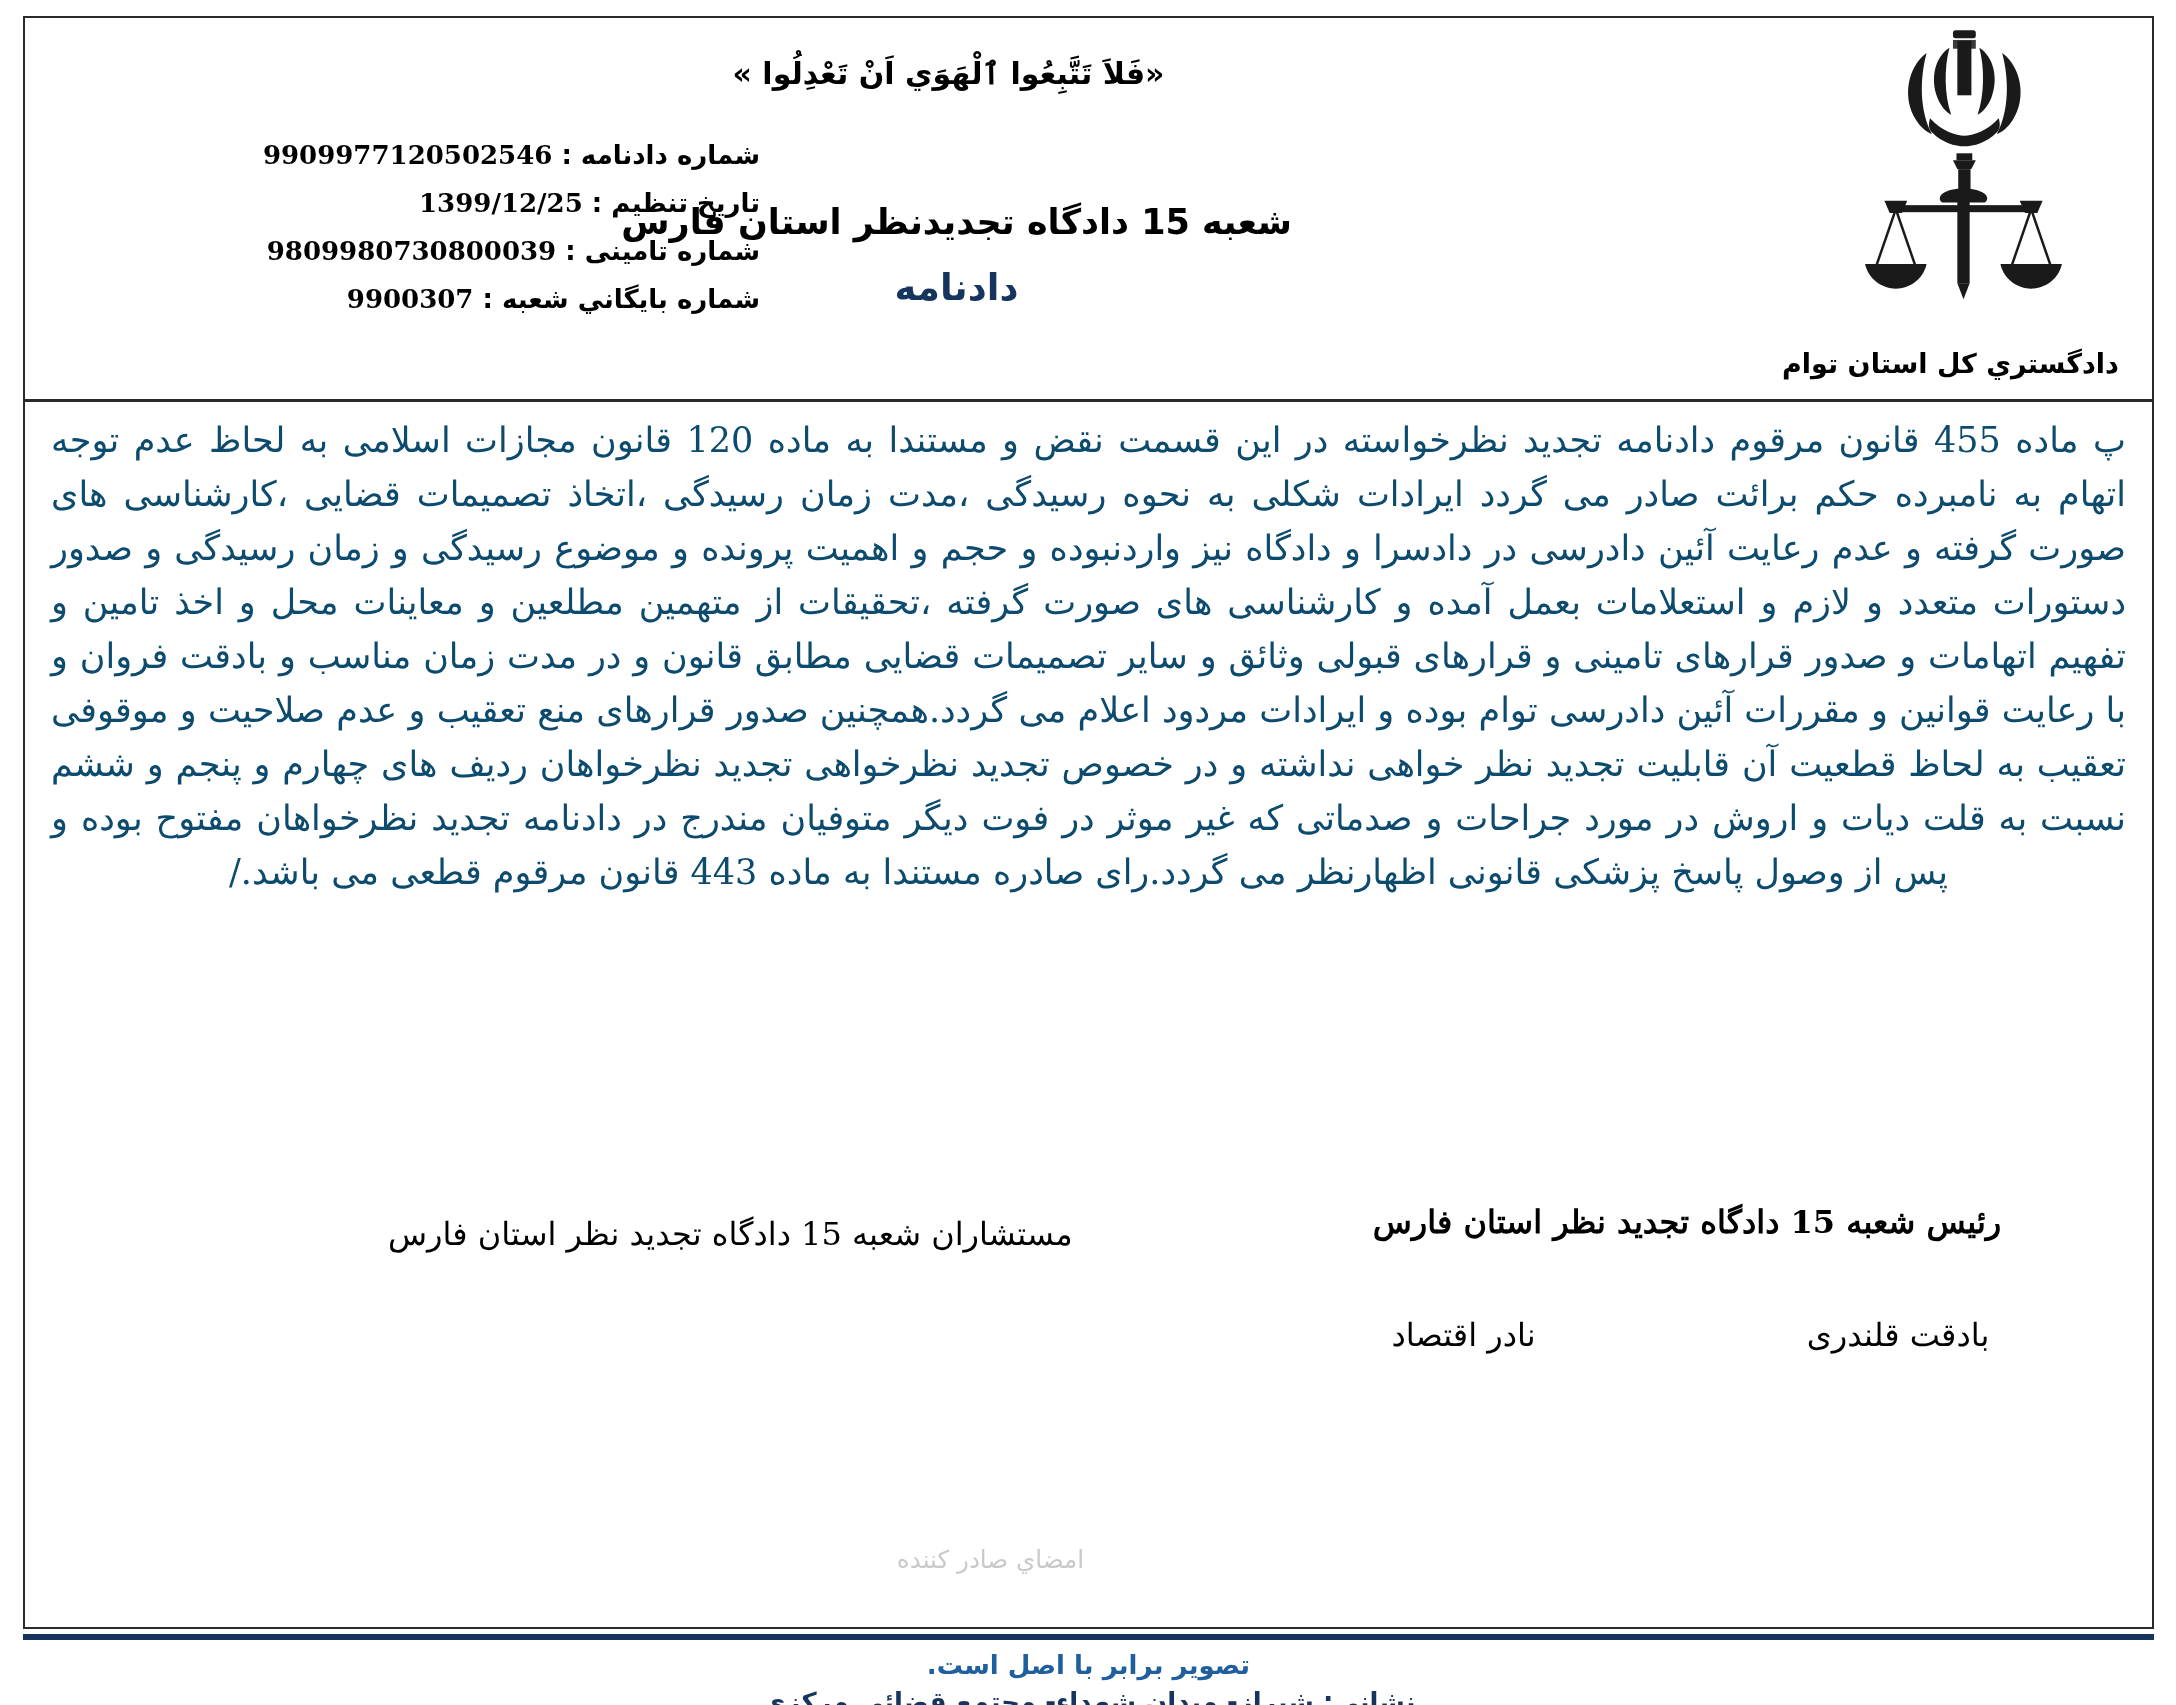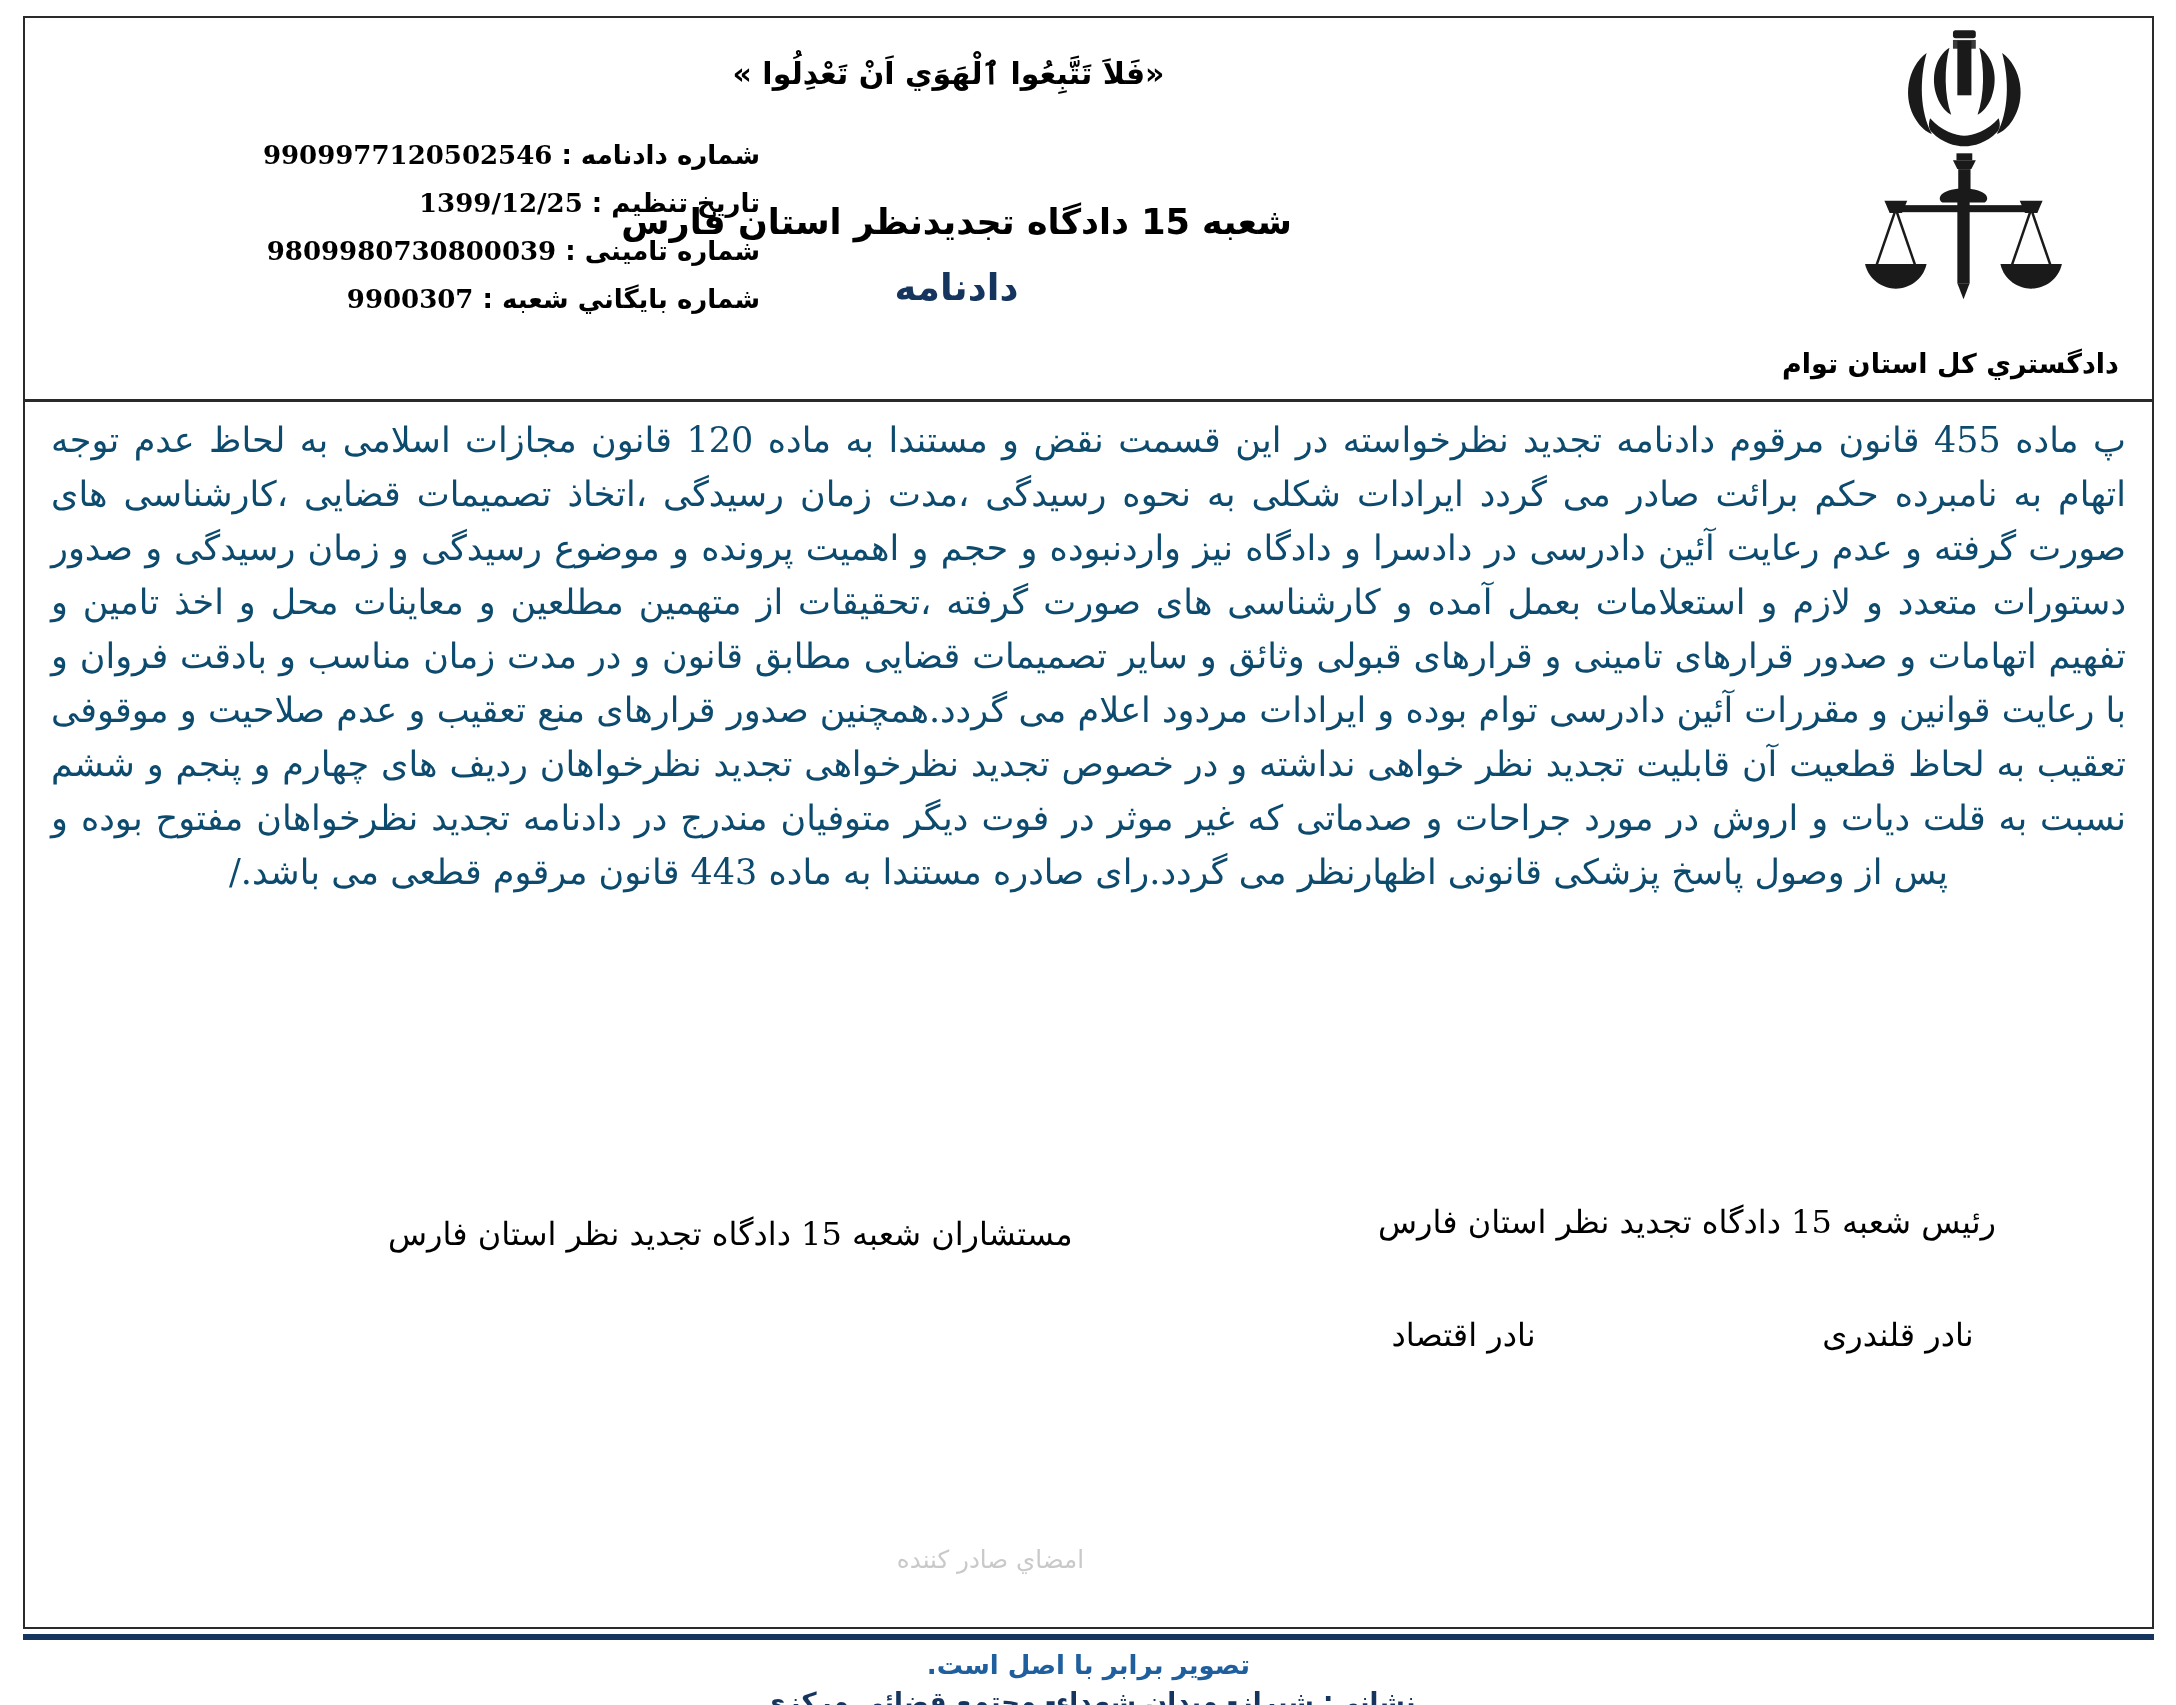--- a/index.html
+++ b/index.html
@@ -80,21 +80,21 @@
 
   
   .sig-block{
     position:absolute;left:51px;top:1203px;width:2075px;direction:rtl;
   }
   .sig-titles{
     display:flex;justify-content:flex-start;align-items:flex-start;
     font-family:"DejaVu Serif","Liberation Serif",serif;
     font-size:32px;color:#000;
   }
-  .sig-titles .t-chief{width:878px;text-align:center;}
+  .sig-titles .t-chief{width:878px;text-align:center;font-weight:bold;}
   .sig-titles .t-adv{width:860px;text-align:left;margin-top:12px;}
   .sig-names{
     display:flex;justify-content:flex-start;align-items:flex-start;
     margin-top:63px;
     font-family:"DejaVu Serif","Liberation Serif",serif;
     font-size:32px;color:#000;
   }
   .sig-names .n1{width:878px;text-align:center;}
   .sig-names .n2{width:456px;text-align:center;}
   .sig-names .n3{width:413px;text-align:center;}
@@ -213,21 +213,21 @@
   <div class="header-rule"></div>
 
   <div class="body-text">پ ماده 455 قانون مرقوم دادنامه تجدید نظرخواسته در این قسمت نقض و مستندا به ماده 120 قانون مجازات اسلامی به لحاظ عدم توجه اتهام به نامبرده حکم برائت صادر می گردد ایرادات شکلی به نحوه رسیدگی ،مدت زمان رسیدگی ،اتخاذ تصمیمات قضایی ،کارشناسی های صورت گرفته و عدم رعایت آئین دادرسی در دادسرا و دادگاه نیز واردنبوده و حجم و اهمیت پرونده و موضوع رسیدگی و زمان رسیدگی و صدور دستورات متعدد و لازم و استعلامات بعمل آمده و کارشناسی های صورت گرفته ،تحقیقات از متهمین مطلعین و معاینات محل و اخذ تامین و تفهیم اتهامات و صدور قرارهای تامینی و قرارهای قبولی وثائق و سایر تصمیمات قضایی مطابق قانون و در مدت زمان مناسب و بادقت فروان و با رعایت قوانین و مقررات آئین دادرسی توام بوده و ایرادات مردود اعلام می گردد.همچنین صدور قرارهای منع تعقیب و عدم صلاحیت و موقوفی تعقیب به لحاظ قطعیت آن قابلیت تجدید نظر خواهی نداشته و در خصوص تجدید نظرخواهی تجدید نظرخواهان ردیف های چهارم و پنجم و ششم نسبت به قلت دیات و اروش در مورد جراحات و صدماتی که غیر موثر در فوت دیگر متوفیان مندرج در دادنامه تجدید نظرخواهان مفتوح بوده و پس از وصول پاسخ پزشکی قانونی اظهارنظر می گردد.رای صادره مستندا به ماده 443 قانون مرقوم قطعی می باشد./</div>
 
   <div class="sig-block">
     <div class="sig-titles">
       <div class="t-chief">رئیس شعبه 15 دادگاه تجدید نظر استان فارس</div>
       <div class="t-adv">مستشاران شعبه 15 دادگاه تجدید نظر استان فارس</div>
     </div>
     <div class="sig-names">
-      <div class="n2">نادر قلندری</div>
+      <div class="n2">بادقت قلندری</div>
       <div class="n3">نادر اقتصاد</div>
     </div>
   </div>
 
   <div class="sign-note">
     <span class="sn">امضاي صادر كننده</span>
   </div>
 
   <div class="footer">
     <div class="footer-rule"></div>

